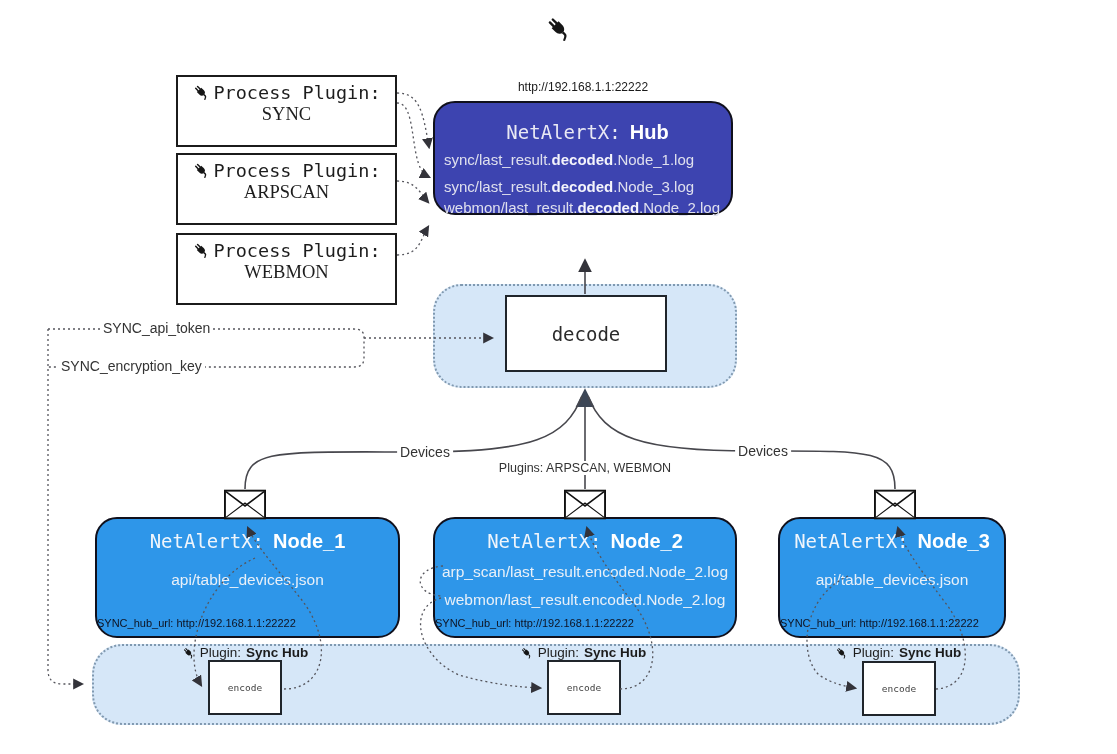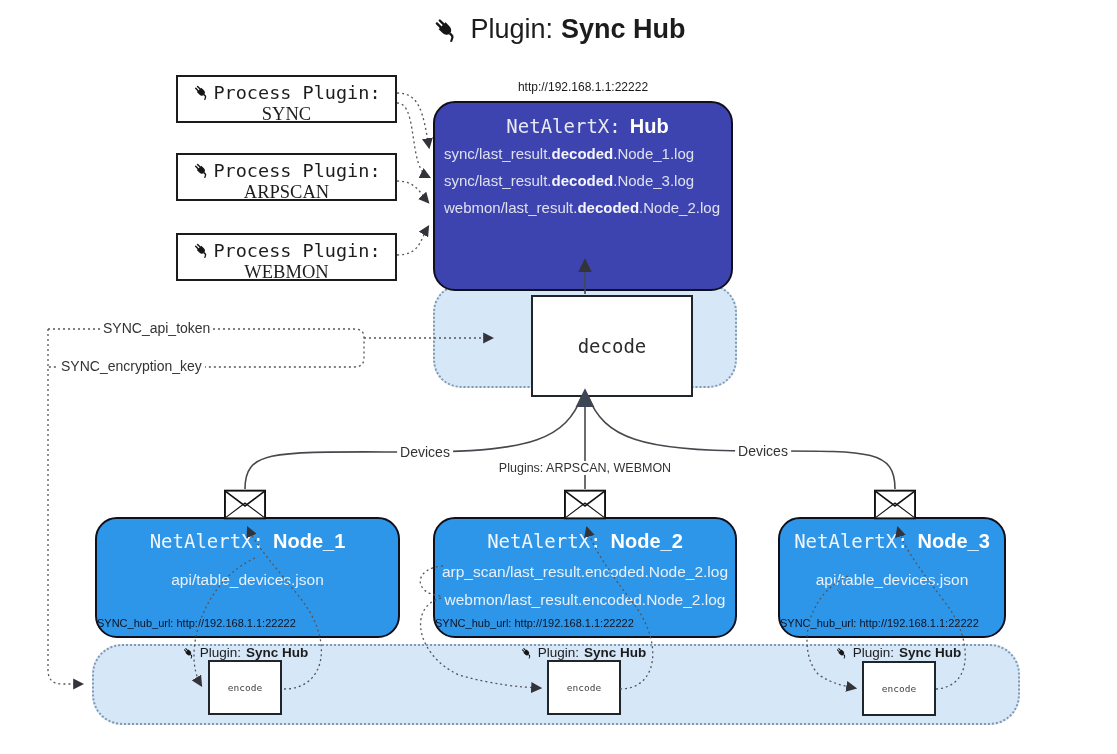--- a/index.html
+++ b/index.html
@@ -12,39 +12,39 @@
           font-family:"Liberation Sans",sans-serif;color:var(--ink)}
   .abs{position:absolute}
 
   
   .header{top:14px;left:0;right:0;display:flex;justify-content:center;align-items:center;gap:9px;z-index:20}
   .header .t{font-size:27px;color:#1c1c1c}
   .header .t b{font-weight:700}
   .header .t .pfx{margin-right:8px}
 
   
-  .pbox{width:221px;height:48px;background:#fff;border:2px solid #1b1b1b;z-index:20}
+  .pbox{width:221px;height:72px;background:#fff;border:2px solid #1b1b1b;z-index:20}
   .pbox .row1{display:flex;align-items:center;justify-content:center;gap:2px;margin-top:5px;
               font-family:"DejaVu Sans Mono",monospace;font-size:18.5px;color:#1d1d1d}
   .pbox .row2{text-align:center;font-family:Liberation Serif, serif;font-size:18.5px;margin-top:1px;color:#1d1d1d}
 
   
   .huburl{top:80px;left:583px;transform:translateX(-50%);font-size:12px;color:#1a1a1a;z-index:20;white-space:nowrap}
-  .hub{left:433px;top:101px;width:300px;height:190px;background:var(--hub-bg);
-       border:2px solid #10101c;border-radius:22px;z-index:15;padding:11px 0 0 9px}
+  .hub{left:433px;top:101px;width:300px;height:114px;background:var(--hub-bg);
+       border:2px solid #10101c;border-radius:22px;z-index:15;padding:17px 0 0 9px}
   .hub .htitle{text-align:center;font-family:"DejaVu Sans Mono",monospace;font-size:19px;color:#e9e9f4;line-height:24px}
   .hub .htitle b{font-family:"Liberation Sans",sans-serif;font-size:20px;color:#fff;margin-left:9px}
   .hub .hlog{font-size:15px;line-height:18px;color:#dfe0ee;white-space:nowrap}
   .hub .hlog b{color:#f4f4fb}
-  .m7{margin-top:7px}.m9{margin-top:9px}.m8{margin-top:8px}.m3{margin-top:9px}
+  .m7{margin-top:7px}.m9{margin-top:9px}.m8{margin-top:8px}.m3{margin-top:3px}
 
   
   .dpanel{left:433px;top:284px;width:304px;height:104px;background:var(--panel-bg);
           border:2px dotted var(--panel-border);border-radius:28px;z-index:5}
-  .dbox{left:531px;top:295px;width:162px;height:102px;background:#fff;border:2px solid #20252b;z-index:15;
+  .dbox{left:505px;top:295px;width:162px;height:77px;background:#fff;border:2px solid #20252b;z-index:15;
         display:flex;align-items:center;justify-content:center;
         font-family:"DejaVu Sans Mono",monospace;font-size:19px;color:#2b2b2b}
 
   
   .linelabel{background:#fff;padding:0 3px;font-size:14px;color:#333;z-index:60;white-space:nowrap}
   .ctr{transform:translateX(-50%)}
 
   
   .node{background:var(--node-bg);border:2px solid #10101c;border-radius:22px;z-index:10;padding-top:10px}
   .node .ntitle{text-align:center;font-family:"DejaVu Sans Mono",monospace;font-size:19px;color:#f0f5fb;line-height:24px}
@@ -74,21 +74,20 @@
 
   <div class="abs header">
     <svg class="plug" width="30" height="30" viewBox="0 0 24 24">
       <g transform="rotate(-45 12 12)">
         <rect x="9.6" y="2.2" width="1.9" height="6" rx="0.9" fill="#161616"></rect>
         <rect x="12.9" y="2.2" width="1.9" height="6" rx="0.9" fill="#161616"></rect>
         <path d="M8.3 7.4 h7.8 v4.4 a3.9 4.4 0 0 1 -7.8 0 z" fill="#161616"></path>
         <path d="M11.3 16 h1.9 v2.2 c0 2.4 -2.6 3 -4.6 4 l-0.9 -1.4 c1.9 -0.9 3.6 -1.4 3.6 -2.6 z" fill="#161616"></path>
       </g>
     </svg>
-    <div class="t"><span class="pfx">Plugin:</span><b>Sync Hub</b></div>
   </div>
 
   <div class="abs pbox" style="left:176px;top:75px">
     <div class="row1">
       <svg class="plug" width="19" height="19" viewBox="0 0 24 24">
           <g transform="rotate(-45 12 12)">
             <rect x="9.6" y="2.2" width="1.9" height="6" rx="0.9" fill="#161616"></rect>
             <rect x="12.9" y="2.2" width="1.9" height="6" rx="0.9" fill="#161616"></rect>
             <path d="M8.3 7.4 h7.8 v4.4 a3.9 4.4 0 0 1 -7.8 0 z" fill="#161616"></path>
             <path d="M11.3 16 h1.9 v2.2 c0 2.4 -2.6 3 -4.6 4 l-0.9 -1.4 c1.9 -0.9 3.6 -1.4 3.6 -2.6 z" fill="#161616"></path>

